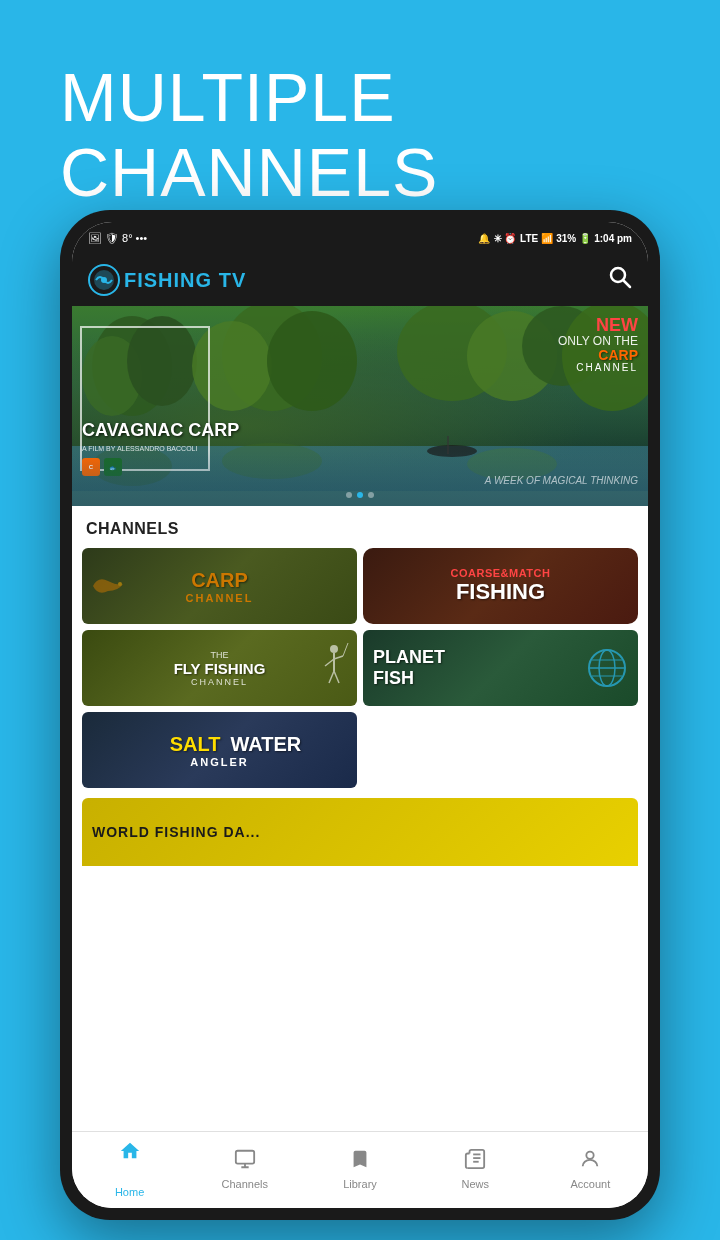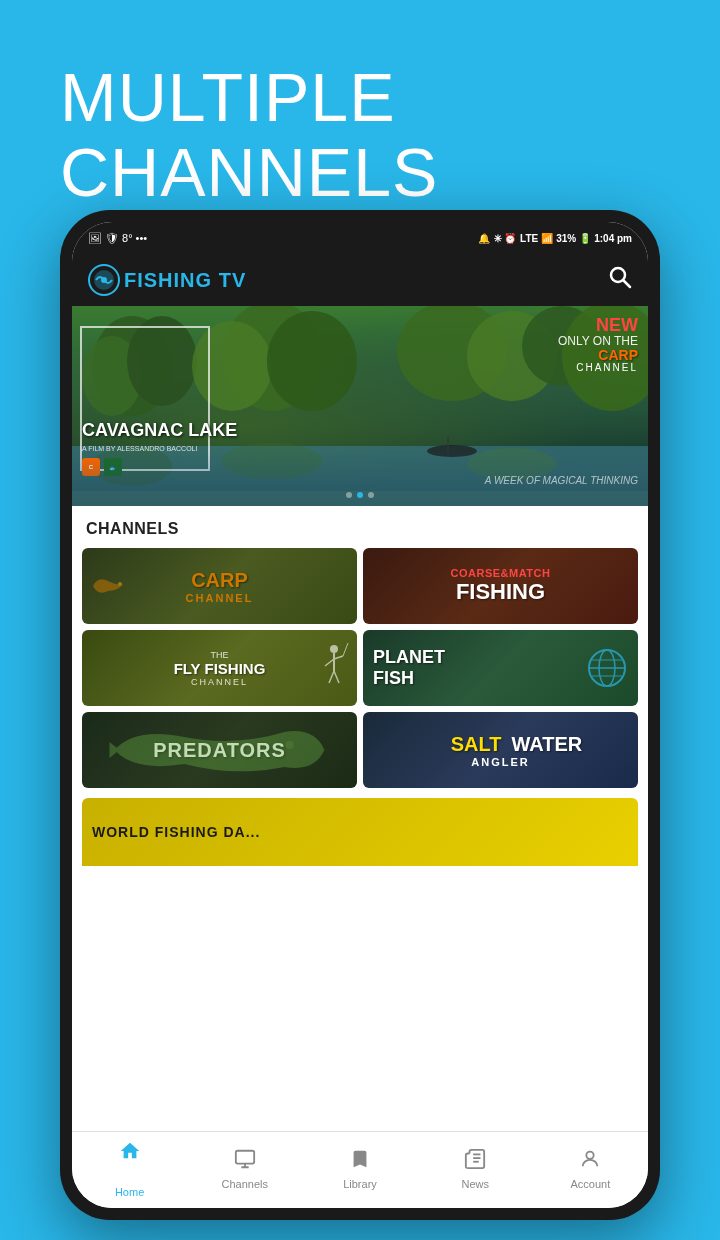--- a/index.html
+++ b/index.html
@@ -255,20 +255,21 @@
       position: relative;
     }
 
     
     .channel-carp {
       background: linear-gradient(135deg, #2d3a1a 0%, #4a5a20 50%, #3a4a15 100%);
     }
 
     .channel-coarse {
       background: linear-gradient(135deg, #3a1a10 0%, #5a2a15 50%, #4a1a10 100%);
+      border-radius: 10px;
     }
 
     .channel-fly {
       background: linear-gradient(135deg, #3a4a10 0%, #5a6a20 50%, #4a5a15 100%);
     }
 
     .channel-planet {
       background: linear-gradient(135deg, #1a3a2a 0%, #2a5a3a 50%, #1a4a2a 100%);
     }
 
@@ -410,21 +411,21 @@
         <ellipse cx="200" cy="155" rx="50" ry="18" fill="#3a6a20" opacity="0.3"></ellipse>
         <ellipse cx="440" cy="158" rx="45" ry="16" fill="#4a7a25" opacity="0.3"></ellipse>
 
         <ellipse cx="380" cy="145" rx="25" ry="6" fill="#1a1a1a" opacity="0.7"></ellipse>
         <rect x="375" y="130" width="2" height="18" fill="#333" opacity="0.6"></rect>
       </svg>
 
       <div class="hero-frame-box"></div>
 
       <div class="hero-overlay-left">
-        <div class="hero-title">CAVAGNAC LAKE</div>
+        <div class="hero-title">CAVAGNAC CARP</div>
         <div class="hero-subtitle" style="font-size:7px;margin-top:4px;">A FILM BY ALESSANDRO BACCOLI</div>
 
         <div style="display:flex;gap:4px;margin-top:6px;">
           <div style="width:18px;height:18px;background:#ff6600;border-radius:3px;display:flex;align-items:center;justify-content:center;">
             <span style="font-size:6px;color:white;font-weight:bold;">C</span>
           </div>
           <div style="width:18px;height:18px;background:#1a6a2a;border-radius:3px;display:flex;align-items:center;justify-content:center;">
             <span style="font-size:6px;color:white;font-weight:bold;">🐟</span>
           </div>
         </div>
@@ -497,31 +498,20 @@
               <ellipse cx="22" cy="22" rx="8" ry="18" fill="none" stroke="#29b6e8" stroke-width="1.5"></ellipse>
               <line x1="4" y1="22" x2="40" y2="22" stroke="#29b6e8" stroke-width="1.5"></line>
               <line x1="7" y1="14" x2="37" y2="14" stroke="#29b6e8" stroke-width="1"></line>
               <line x1="7" y1="30" x2="37" y2="30" stroke="#29b6e8" stroke-width="1"></line>
             </svg>
             <div style="color:white;font-weight:900;font-size:18px;text-shadow:1px 1px 2px rgba(0,0,0,0.5);text-align:left;width:100%;padding-left:4px;">PLANET</div>
             <div style="color:white;font-weight:700;font-size:18px;text-shadow:1px 1px 2px rgba(0,0,0,0.5);text-align:left;width:100%;padding-left:4px;">FISH</div>
           </div>
         </div>
 
-        <div class="channel-card channel-predators">
-          <div class="channel-card-inner">
-
-            <svg style="position:absolute;inset:0;width:100%;height:100%;opacity:0.4;" viewBox="0 0 230 76">
-              <path d="M10 38 Q30 15 80 25 Q130 35 180 20 Q210 15 220 38 Q210 60 180 55 Q130 65 80 52 Q30 60 10 38Z" fill="#66aa44"></path>
-              <polygon points="5,30 5,46 15,38" fill="#66aa44"></polygon>
-              <circle cx="185" cy="33" r="4" fill="#88cc55"></circle>
-            </svg>
-            <div style="color:white;font-weight:900;font-size:20px;text-shadow:1px 1px 3px rgba(0,0,0,0.8);letter-spacing:1px;">PREDATORS</div>
-          </div>
-        </div>
 
         <div class="channel-card channel-saltwater">
           <div class="channel-card-inner">
             <div style="display:flex;align-items:flex-start;gap:10px;margin-left:32px;">
               <span style="color:#ffdd00;font-weight:900;font-size:20px;text-shadow:1px 1px 2px rgba(0,0,0,0.5);">SALT</span>
                 <span style="color:white;font-weight:900;font-size:20px;text-shadow:1px 1px 2px rgba(0,0,0,0.5);">WATER</span>
             </div>
             <div style="color:white;font-size:11px;letter-spacing:2px;font-weight:600;">ANGLER</div>
           </div>
         </div>

